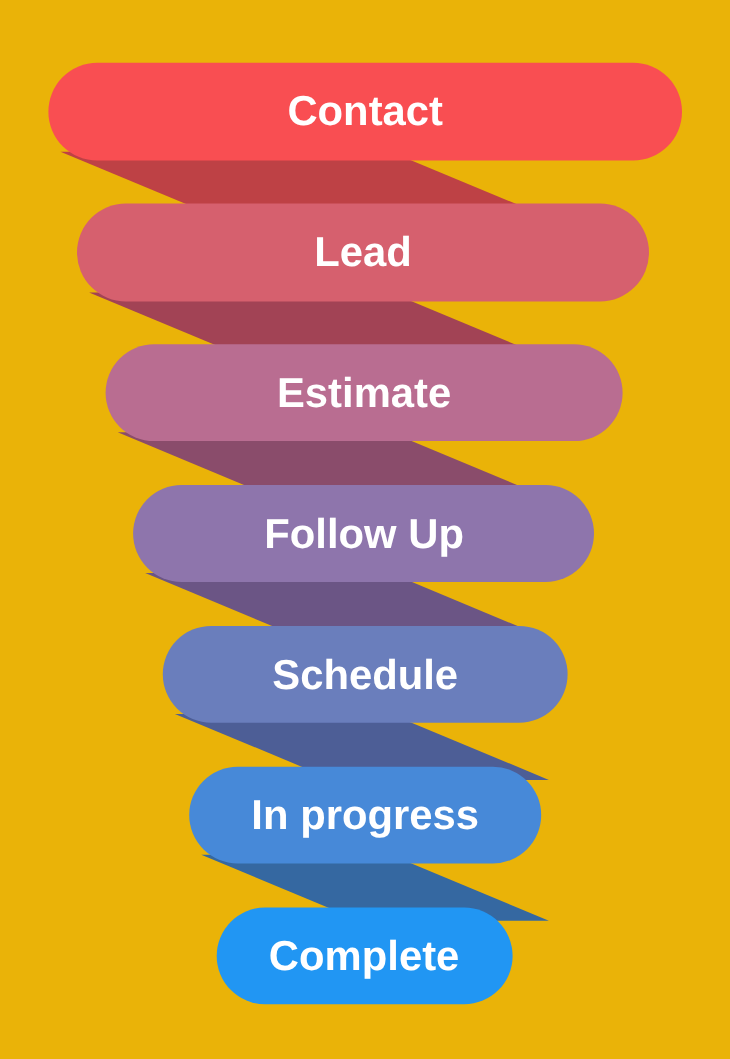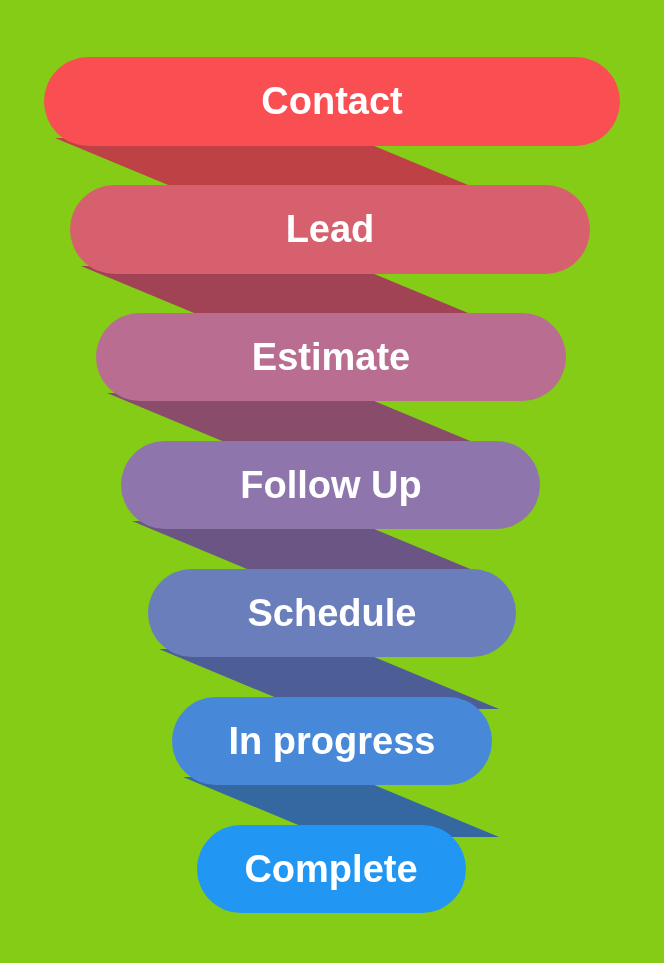--- a/index.html
+++ b/index.html
@@ -4,21 +4,21 @@
 <style>
   html, body {
     margin: 0;
     padding: 0;
     background: #ffffff;
   }
   .stage-canvas {
     width: 664px;
     height: 963px;
     position: relative;
-    background: #84cc16;
+    background: #eab308;
     overflow: hidden;
   }
   svg {
     display: block;
   }
   .stage-label {
     font-family: "Liberation Sans", "DejaVu Sans", sans-serif;
     font-weight: bold;
     font-size: 38px;
     fill: #ffffff;

